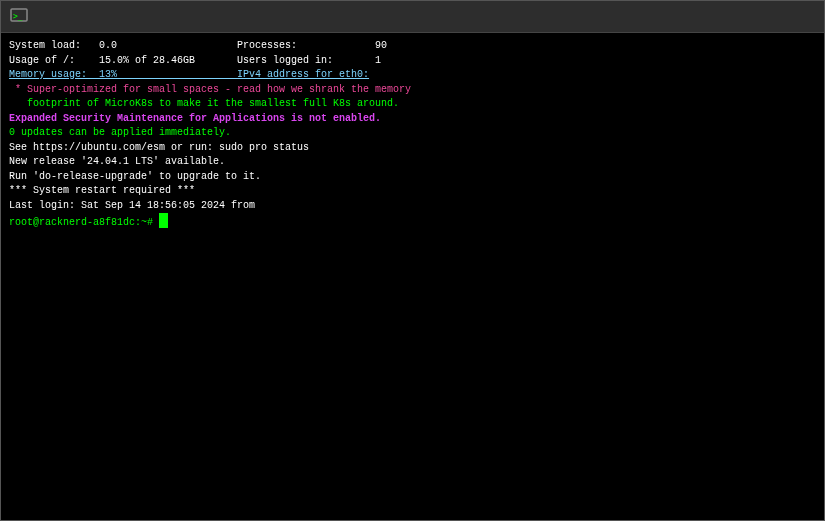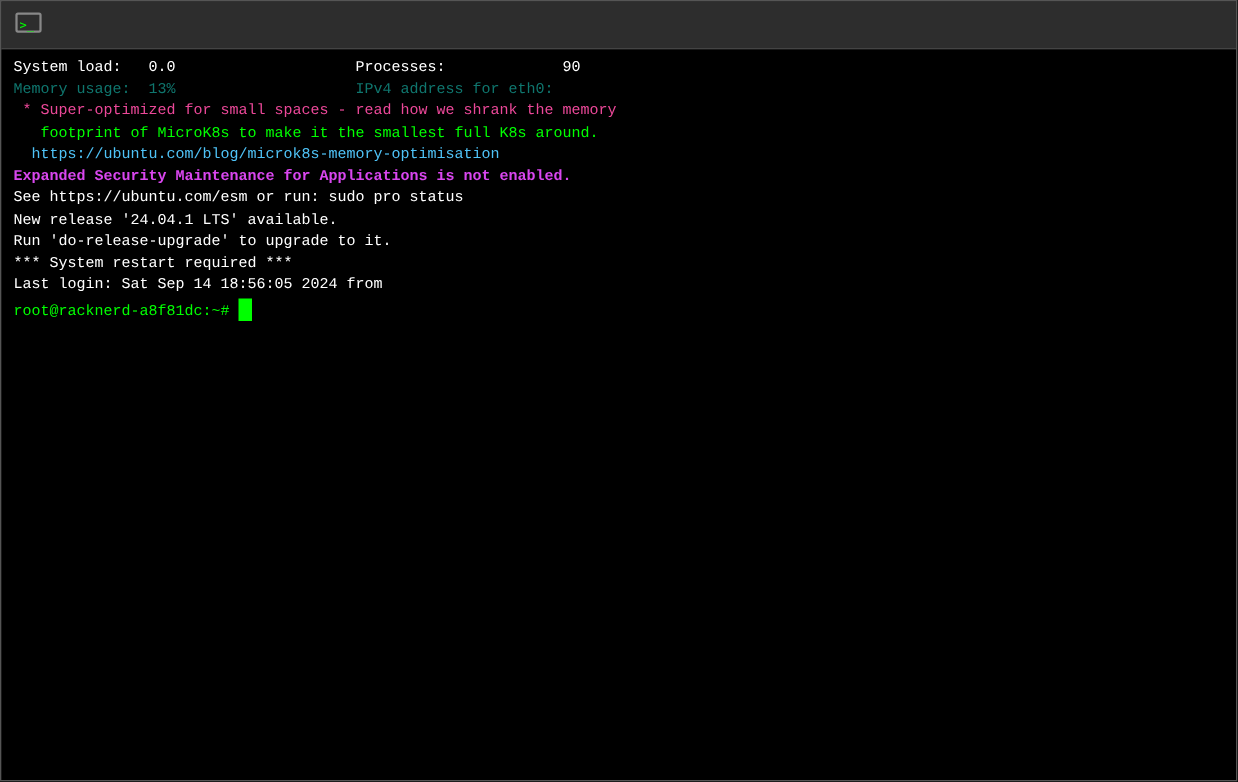--- a/index.html
+++ b/index.html
@@ -108,29 +108,30 @@
     </span>
     <div class="title-bar-controls">
       <button class="tb-btn"></button>
       <button class="tb-btn"></button>
       <button class="tb-btn close"></button>
     </div>
   </div>
 
   <div class="terminal" id="terminal-content">
   <div class="line" style="color: rgb(255, 255, 255);">System load:   0.0                    Processes:             90</div>
-      <div class="line" style="color: #0f766e;">Memory usage:  13%                    IPv4 address for eth0:</div>
+      <div class="line" style="color: rgb(255, 255, 255);">Usage of /:    15.0% of 28.46GB       Users logged in:       1</div>
+      <div class="line" style="color: #7dd3fc; text-decoration: underline;">Memory usage:  13%                    IPv4 address for eth0:</div>
       <div class="line" style="color: rgb(255, 255, 255);"></div>
       <div class="line" style="color: #ec4899;"> * Super-optimized for small spaces - read how we shrank the memory</div>
       <div class="line" style="color: rgb(0, 255, 0);">   footprint of MicroK8s to make it the smallest full K8s around.</div>
       <div class="line" style="color: rgb(255, 255, 255);"></div>
-      <div class="line" style="color: rgb(79, 195, 247);">  https://ubuntu.com/blog/microk8s-memory-optimisation</div>
       <div class="line" style="color: rgb(255, 255, 255);"></div>
       <div class="line" style="color: #d946ef; font-weight: bold;">Expanded Security Maintenance for Applications is not enabled.</div>
       <div class="line" style="color: rgb(255, 255, 255);"></div>
+      <div class="line" style="color: rgb(0, 255, 0);">0 updates can be applied immediately.</div>
       <div class="line" style="color: rgb(255, 255, 255);"></div>
       <div class="line" style="color: rgb(255, 255, 255);">See https://ubuntu.com/esm or run: sudo pro status</div>
       <div class="line" style="color: rgb(255, 255, 255);"></div>
       <div class="line" style="color: rgb(255, 255, 255);">New release '24.04.1 LTS' available.</div>
       <div class="line" style="color: rgb(255, 255, 255);">Run 'do-release-upgrade' to upgrade to it.</div>
       <div class="line" style="color: rgb(255, 255, 255);"></div>
       <div class="line" style="color: rgb(255, 255, 255);"></div>
       <div class="line" style="color: rgb(255, 255, 255);">*** System restart required ***</div>
       <div class="line" style="color: rgb(255, 255, 255);">Last login: Sat Sep 14 18:56:05 2024 from</div>
       <div class="line"><span style="color: rgb(0, 255, 0);">root@racknerd-a8f81dc:~# </span><span class="cursor"></span></div>

